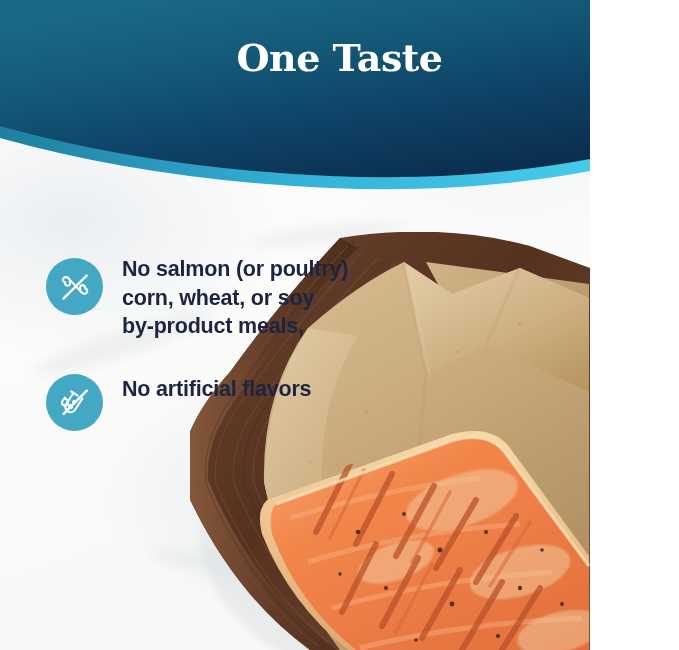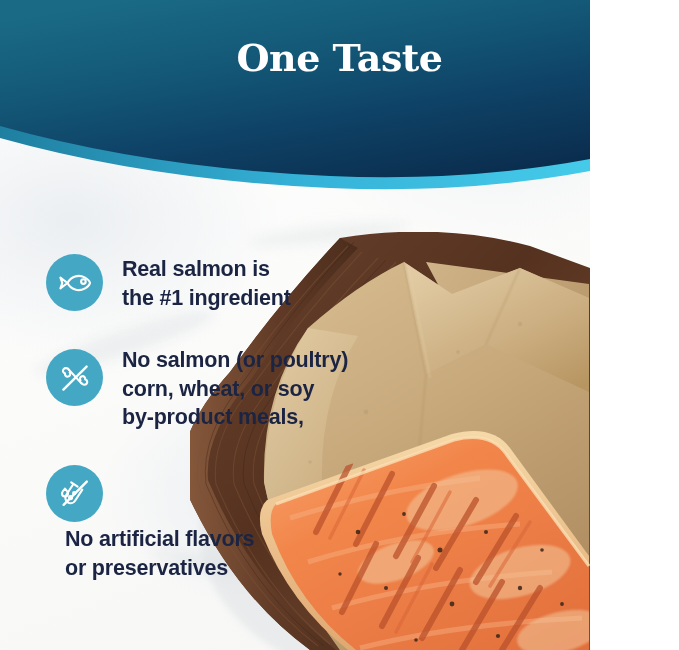--- a/index.html
+++ b/index.html
@@ -92,21 +92,21 @@
     position: absolute;
     left: 46px;
     top: 252px;
     width: 340px;
   }
   .bullet {
     display: flex;
     align-items: flex-start;
     margin-bottom: 31px;
   }
-  .bullet:last-child { margin-bottom: 0; flex-direction: column; }
+  .bullet:last-child { margin-bottom: 0; }
 
   .bullet-icon {
     flex: 0 0 auto;
     width: 57px;
     height: 57px;
     border-radius: 50%;
     background: #44A8C4;
     display: flex;
     align-items: center;
     justify-content: center;
@@ -320,36 +320,20 @@
       <path d="M0,0 L679,0 L679,138 Q520,184 330,176 Q150,168 0,126 Z" fill="url(#hdrG)"></path>
     </svg>
 
     <div class="header-title">
       <span class="title-line">One Taste</span>
     </div>
   </div>
 
   <div class="bullets">
 
-    <div class="bullet b1">
-      <div class="bullet-icon">
-        <svg width="38" height="38" viewBox="0 0 38 38" xmlns="http://www.w3.org/2000/svg">
-          <g fill="none" stroke="#ffffff" stroke-width="2.1" stroke-linecap="round" stroke-linejoin="round">
-            <path d="M11.5,19 C15,12.4 22.6,10.2 28.6,13.4 C32,15.2 33.6,17.4 34,19
-                     C33.6,20.6 32,22.8 28.6,24.6 C22.6,27.8 15,25.6 11.5,19 Z"></path>
-            <path d="M11.5,19 L4.4,13.6 L6.3,19 L4.4,24.4 Z"></path>
-            <circle cx="27.4" cy="17.6" r="2.3"></circle>
-          </g>
-        </svg>
-      </div>
-      <div class="bullet-text">
-        <span class="tline">Real salmon is</span>
-        <span class="tline">the #1 ingredient</span>
-      </div>
-    </div>
 
     <div class="bullet b2">
       <div class="bullet-icon">
         <svg width="40" height="40" viewBox="0 0 40 40" xmlns="http://www.w3.org/2000/svg">
           <g fill="none" stroke="#ffffff" stroke-width="2.1" stroke-linecap="round" stroke-linejoin="round">
 
             <path d="M13.8,11.6 L26.4,25.2"></path>
             <path d="M13.8,11.6 C12.6,9.8 9.9,9.6 8.6,11.1 C7.3,12.6 8.1,15 10,15.4
                      C9.6,17.3 11.3,19.1 13.2,18.6 C15.1,18.1 15.8,15.9 14.7,14.4"></path>
             <path d="M26.4,25.2 C27.6,27 30.3,27.2 31.6,25.7 C32.9,24.2 32.1,21.8 30.2,21.4
@@ -379,18 +363,17 @@
 
             <path d="M10.0,15.6 C10.0,15.6 7.0,18.8 7.0,20.5 C7.0,22.2 8.3,23.4 10.0,23.4
                      C11.7,23.4 13.0,22.2 13.0,20.5 C13.0,18.8 10.0,15.6 10.0,15.6 Z"></path>
 
             <path d="M31.8,8.6 L8.6,31.8" stroke-width="2.4"></path>
           </g>
         </svg>
       </div>
       <div class="bullet-text">
         <span class="tline">No artificial flavors</span>
-        <span class="tline">or preservatives</span>
       </div>
     </div>
 
   </div>
 </div>
 
 </body></html>

